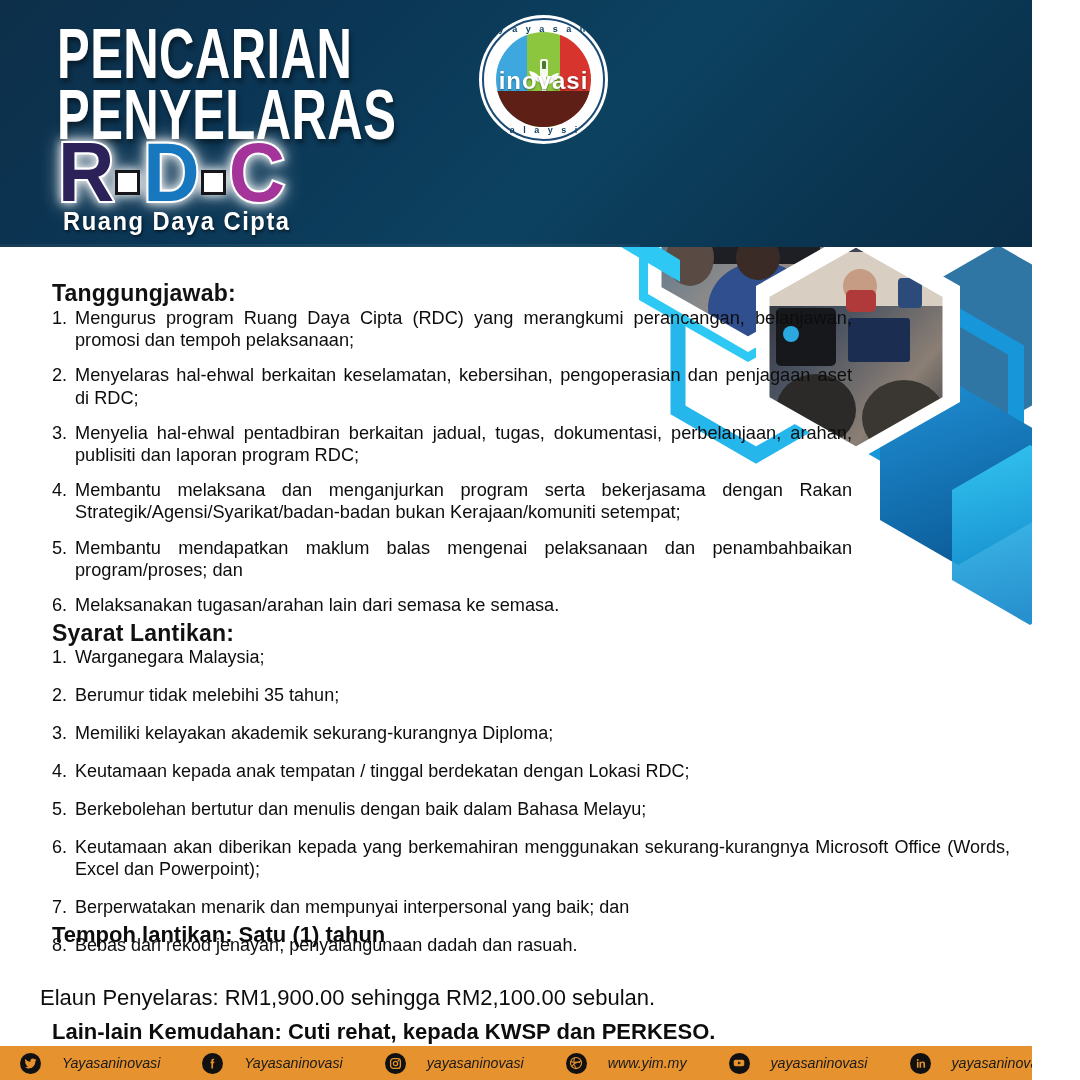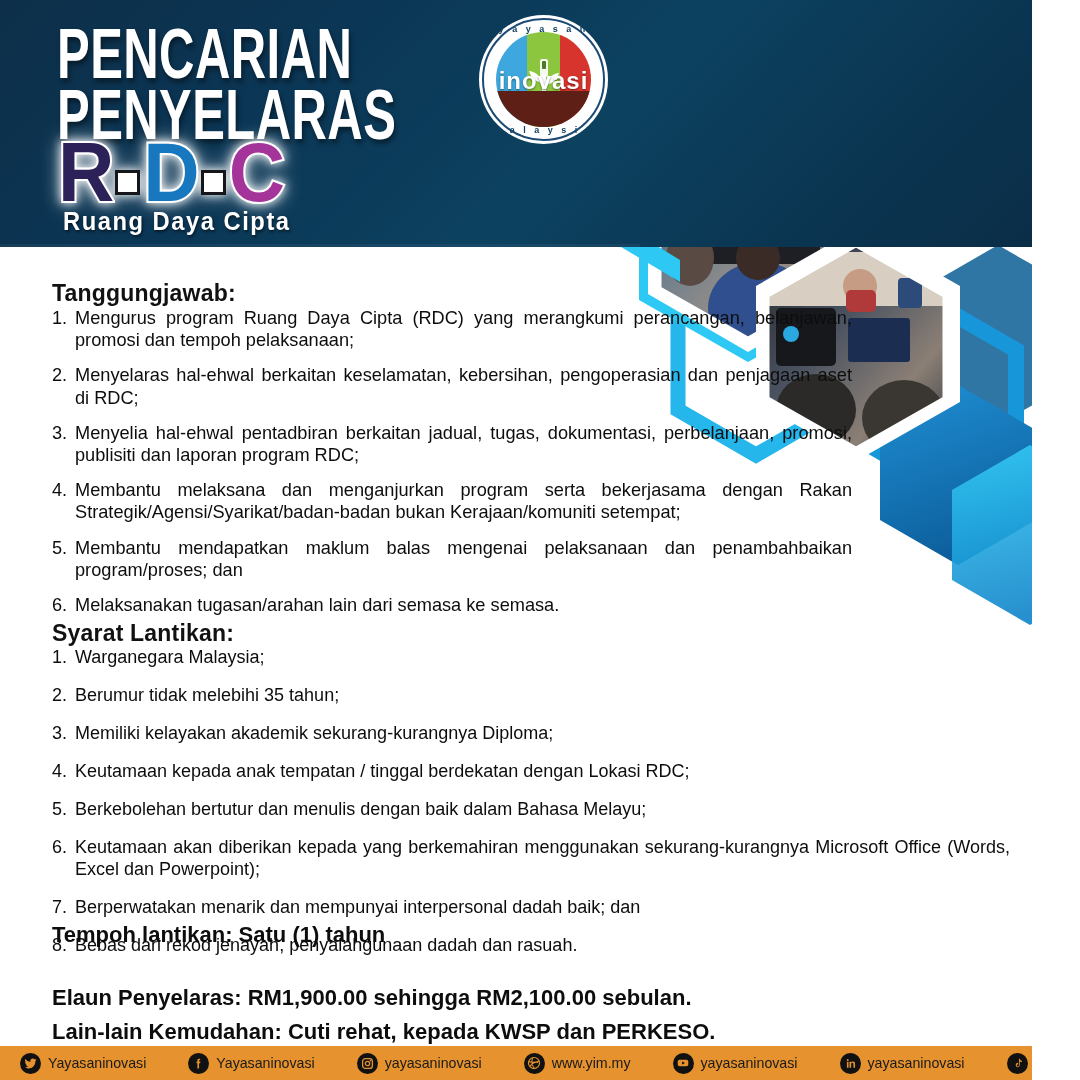--- a/index.html
+++ b/index.html
@@ -150,38 +150,39 @@
   ol.lst.l2 li{ margin-bottom:16px; font-size:18px;}
   .num{flex:0 0 auto;width:23px;font-weight:normal;}
   .txt{flex:1 1 auto;text-align:justify;}
   .txt.nojust{text-align:left;}
 
   .tempoh{
     position:absolute;left:52px;top:675px;
     font-size:22px;font-weight:bold;color:#0d0d0d;
   }
   .elaun1{
-    position:absolute;left:52px;top:738px;
-    font-size:22px;font-weight:bold;color:#0d0d0d;
+    position:absolute;left:40px;top:738px;
+    font-size:22px;font-weight:normal;color:#0d0d0d;
   }
   .elaun2{
     position:absolute;left:52px;top:772px;
     font-size:22px;font-weight:bold;color:#0d0d0d;
   }
 
   
   .footer{
     position:absolute;left:0;top:1046px;width:1080px;height:34px;
     background:#e5922f;
     display:flex;align-items:center;
   }
   .fitem{
-    display:flex;align-items:center;gap:7px;
+    display:flex;align-items:center;gap:21px;
     color:#1a1a1a;font-size:14.2px;
     white-space:nowrap;
+    font-style:italic;
   }
   .fic{
     width:21px;height:21px;border-radius:50%;background:#111111;
     display:flex;align-items:center;justify-content:center;
     color:#e5922f;flex:0 0 auto;
   }
   .fic svg{display:block;}
 </style>
 </head>
 <body>
@@ -346,21 +347,21 @@
       <li>
         <span class="num">1.</span>
         <span class="txt">Mengurus program Ruang Daya Cipta (RDC) yang merangkumi perancangan, belanjawan, promosi dan tempoh pelaksanaan;</span>
       </li>
       <li>
         <span class="num">2.</span>
         <span class="txt">Menyelaras hal-ehwal berkaitan keselamatan, kebersihan, pengoperasian dan penjagaan aset di RDC;</span>
       </li>
       <li>
         <span class="num">3.</span>
-        <span class="txt">Menyelia hal-ehwal pentadbiran berkaitan jadual, tugas, dokumentasi, perbelanjaan, promosi, publisiti dan laporan program RDC;</span>
+        <span class="txt">Menyelia hal-ehwal pentadbiran berkaitan jadual, tugas, dokumentasi, perbelanjaan, arahan, publisiti dan laporan program RDC;</span>
       </li>
       <li>
         <span class="num">4.</span>
         <span class="txt">Membantu melaksana dan menganjurkan program serta bekerjasama dengan Rakan Strategik/Agensi/Syarikat/badan-badan bukan Kerajaan/komuniti setempat;</span>
       </li>
       <li>
         <span class="num">5.</span>
         <span class="txt">Membantu mendapatkan maklum balas mengenai pelaksanaan dan penambahbaikan program/proses; dan</span>
       </li>
       <li>
@@ -391,21 +392,21 @@
       <li>
         <span class="num">5.</span>
         <span class="txt nojust">Berkebolehan bertutur dan menulis dengan baik dalam Bahasa Melayu;</span>
       </li>
       <li>
         <span class="num">6.</span>
         <span class="txt">Keutamaan akan diberikan kepada yang berkemahiran menggunakan sekurang-kurangnya Microsoft Office (Words, Excel dan Powerpoint);</span>
       </li>
       <li>
         <span class="num">7.</span>
-        <span class="txt nojust">Berperwatakan menarik dan mempunyai interpersonal dadah baik; dan</span>
+        <span class="txt nojust">Berperwatakan menarik dan mempunyai interpersonal yang baik; dan</span>
       </li>
       <li>
         <span class="num">8.</span>
         <span class="txt nojust">Bebas dari rekod jenayah, penyalahgunaan dadah dan rasuah.</span>
       </li>
     </ol>
 
     <div class="tempoh">Tempoh lantikan: Satu (1) tahun</div>
     <div class="elaun1">Elaun Penyelaras: RM1,900.00 sehingga RM2,100.00 sebulan.</div>
     <div class="elaun2">Lain-lain Kemudahan: Cuti rehat, kepada KWSP dan PERKESO.</div>

